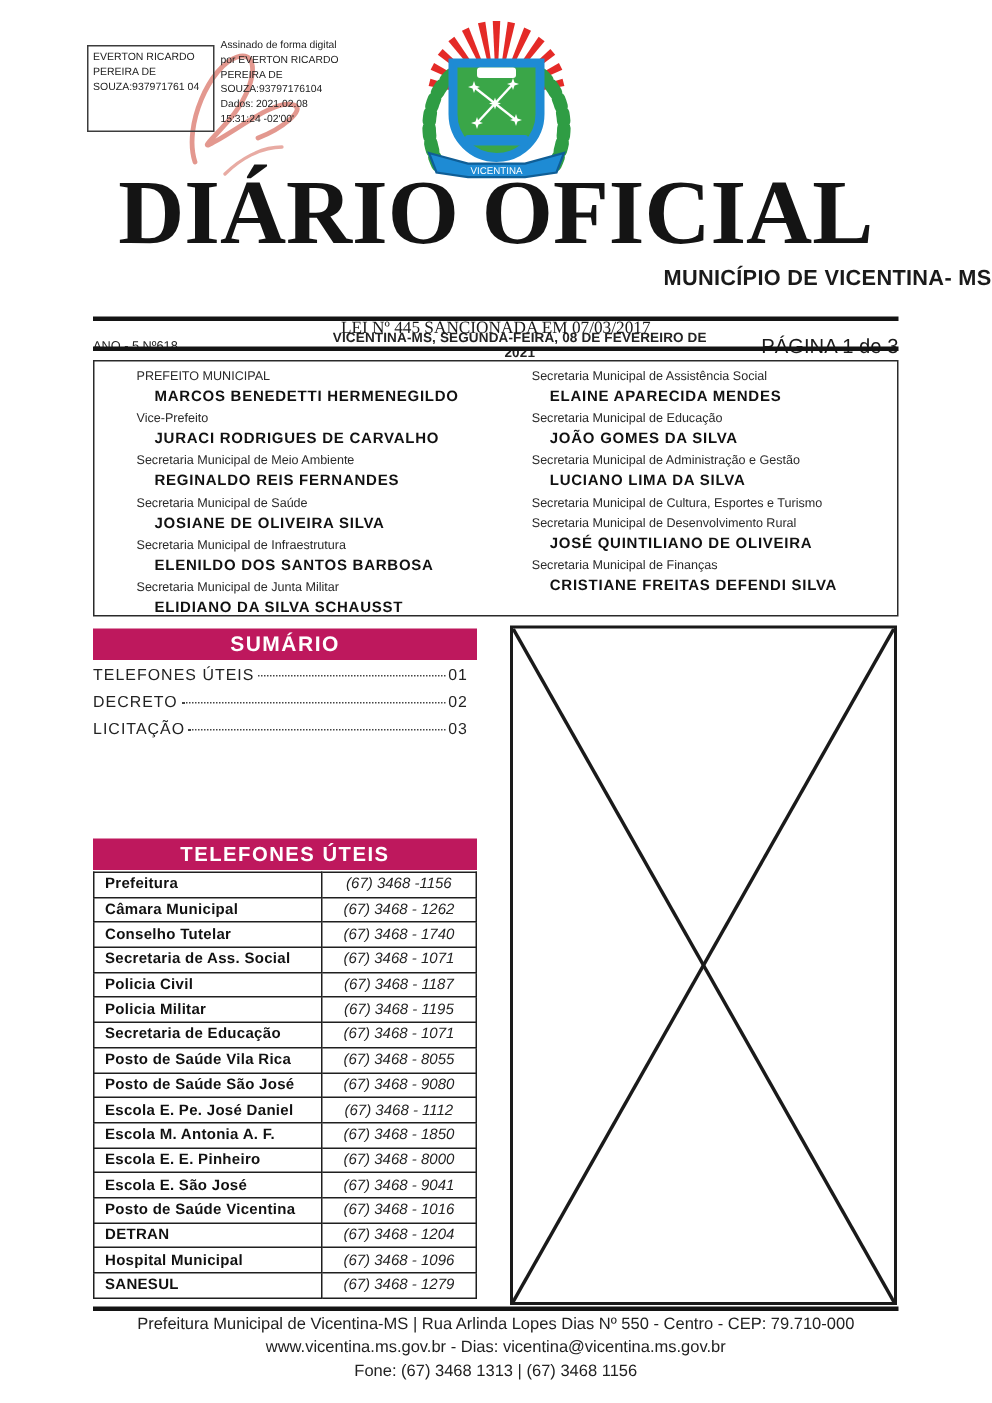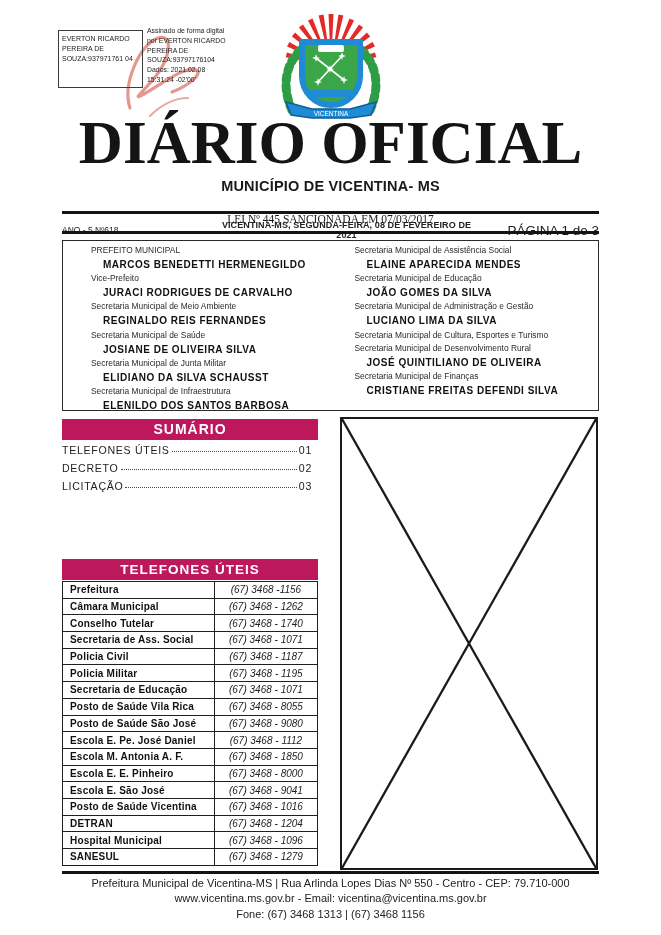--- a/index.html
+++ b/index.html
@@ -13,21 +13,21 @@
              padding:3px 2px 2px 3px; font-size:7px; line-height:1.4; z-index:2; color:#222; }
   .sig-detail { position:absolute; left:147px; top:26px; width:80px; font-size:6.9px; line-height:1.42; z-index:2; color:#222; }
 
   
   .crest { position:absolute; left:268px; top:14px; width:126px; height:112px; z-index:0; }
 
   
   .title { position:absolute; left:0; top:108px; width:100%; text-align:center; z-index:3;
            font-family:"Liberation Serif", serif; font-weight:bold; font-size:61px; letter-spacing:0px;
            color:#141414; white-space:nowrap; }
-  .subtitle { position:absolute; left:0; top:178px; width:100%; text-align:center;
+  .subtitle { position:absolute; left:0; top:178px; width:100%; text-align:right;
               font-size:14.5px; font-weight:bold; letter-spacing:0.2px; color:#1a1a1a; }
   .lawline { position:absolute; left:0; top:213px; width:100%; text-align:center;
              font-family:"Liberation Serif", serif; font-size:11.5px; color:#1a1a1a; }
   .rule { position:absolute; left:62px; width:537px; background:#141414; }
   .rule-1 { top:211px; height:3px; }
   .rule-2 { top:231px; height:2.6px; }
   .meta-row { position:absolute; left:62px; top:214px; width:537px; height:32px;
               display:flex; align-items:center; }
   .meta-ano { width:150px; font-size:8.5px; color:#222; }
   .meta-date { flex:1; text-align:center; font-size:9px; font-weight:bold; color:#222; letter-spacing:0.1px; }
@@ -138,26 +138,26 @@
       </div>
       <div class="off-entry">
         <div class="role">Secretaria Municipal de Meio Ambiente</div>
         <div class="name">REGINALDO REIS FERNANDES</div>
       </div>
       <div class="off-entry">
         <div class="role">Secretaria Municipal de Saúde</div>
         <div class="name">JOSIANE DE OLIVEIRA SILVA</div>
       </div>
       <div class="off-entry">
+        <div class="role">Secretaria Municipal de Infraestrutura</div>
+        <div class="name">ELENILDO DOS SANTOS BARBOSA</div>
+      </div>
+      <div class="off-entry">
         <div class="role">Secretaria Municipal de Junta Militar</div>
         <div class="name">ELIDIANO DA SILVA SCHAUSST</div>
-      </div>
-      <div class="off-entry">
-        <div class="role">Secretaria Municipal de Infraestrutura</div>
-        <div class="name">ELENILDO DOS SANTOS BARBOSA</div>
       </div>
     </div>
     <div class="off-col">
       <div class="off-entry">
         <div class="role">Secretaria Municipal de Assistência Social</div>
         <div class="name">ELAINE APARECIDA MENDES</div>
       </div>
       <div class="off-entry">
         <div class="role">Secretaria Municipal de Educação</div>
         <div class="name">JOÃO GOMES DA SILVA</div>
@@ -276,17 +276,17 @@
       <tr>
           <td class="pt-name">SANESUL</td>
           <td class="pt-phone">(67) 3468 - 1279</td>
         </tr>
     </tbody>
   </table>
 
   <div class="rule footer-rule"></div>
   <div class="footer">
     <div>Prefeitura Municipal de Vicentina-MS | Rua Arlinda Lopes Dias Nº 550 - Centro - CEP: 79.710-000</div>
-    <div>www.vicentina.ms.gov.br - Email: vicentina@vicentina.ms.gov.br</div>
+    <div>www.vicentina.ms.gov.br - Dias: vicentina@vicentina.ms.gov.br</div>
     <div>Fone: (67) 3468 1313 | (67) 3468 1156</div>
   </div>
 
 </div>
 
 </body></html>

